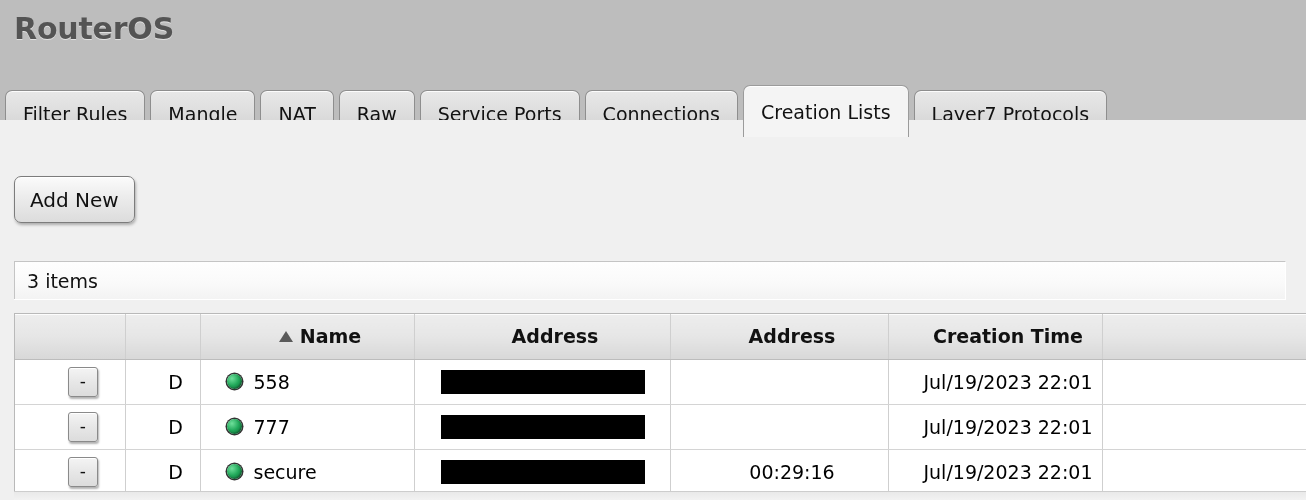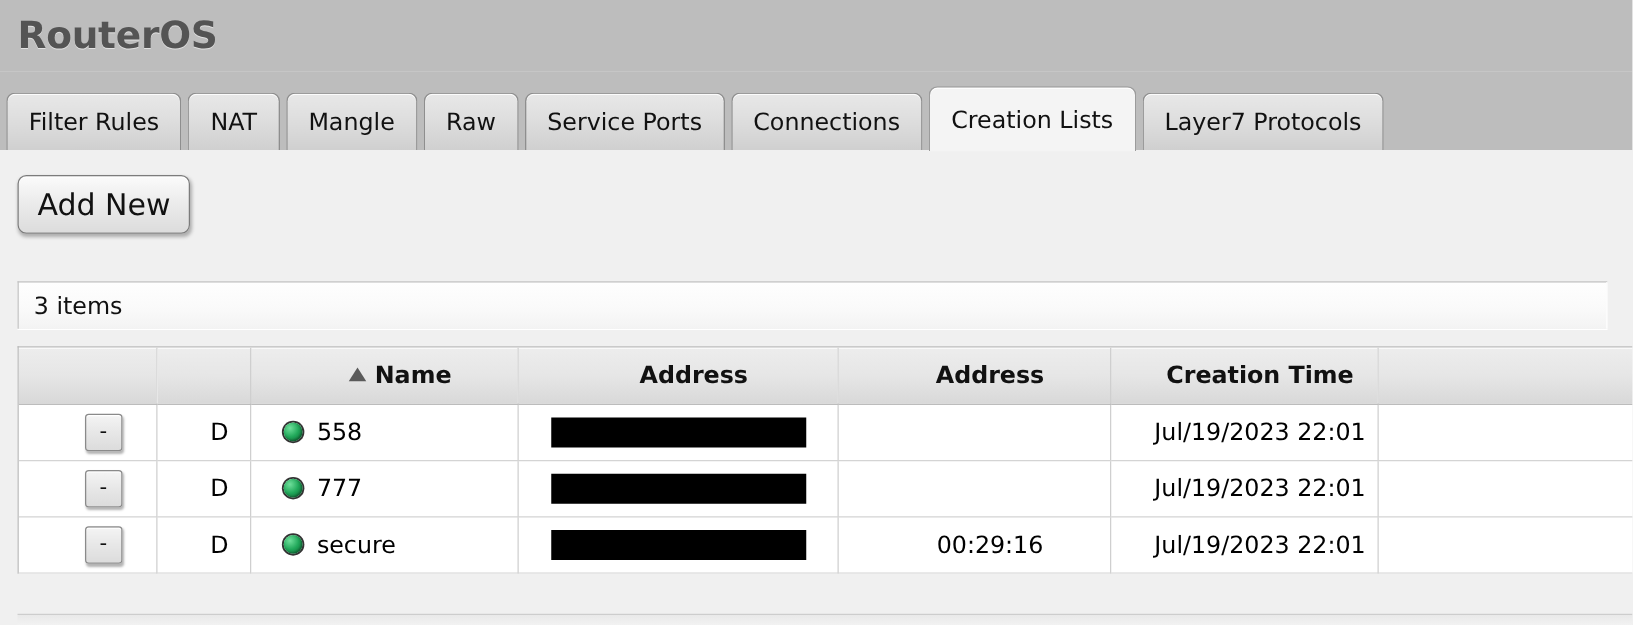--- a/index.html
+++ b/index.html
@@ -59,21 +59,21 @@
     font-size: 19px;
     color: #111;
     box-sizing: border-box;
     border: 1px solid #8e8e8e;
     border-bottom: none;
     border-radius: 7px 7px 0 0;
     background: linear-gradient(to bottom, #e8e8e8 0%, #dedede 45%, #cfcfcf 100%);
     box-shadow: inset 0 1px 0 rgba(255,255,255,0.85);
     white-space: nowrap;
     position: relative;
-    top: 1px;
+    top: 17px;
   }
   .tab.active {
     background: #f4f4f4;
     border-color: #9b9b9b;
     box-shadow: inset 0 1px 0 rgba(255,255,255,1);
     height: 52px;
     z-index: 3;
   }
 
   
@@ -86,27 +86,28 @@
 
   .toolbar {
     padding: 20px 0 0 14px;
   }
   .btn {
     display: inline-flex;
     align-items: center;
     justify-content: center;
     height: 45px;
     padding: 0 15px;
-    font-size: 24px;
+    font-size: 20px;
     color: #111;
     border: 1px solid #7c7c7c;
     border-radius: 7px;
     background: linear-gradient(to bottom, #fbfbfb 0%, #ececec 45%, #dcdcdc 100%);
     box-shadow: 1px 2px 3px rgba(0,0,0,0.28), inset 0 1px 0 #ffffff;
     cursor: default;
+    margin-top: 36px;
   }
 
   
   .itembar {
     margin: 38px 20px 0 14px;
     height: 38px;
     display: flex;
     align-items: center;
     padding-left: 12px;
     box-sizing: border-box;
@@ -228,24 +229,24 @@
 
 <div class="titlebar">
   <span class="brand">RouterOS</span>
 </div>
 
 <div class="tabstrip" id="tabstrip">
     <div class="tab">
       <span>Filter Rules</span>
     </div>
     <div class="tab">
+      <span>Mangle</span>
+    </div>
+    <div class="tab">
       <span>NAT</span>
-    </div>
-    <div class="tab">
-      <span>Mangle</span>
     </div>
     <div class="tab">
       <span>Raw</span>
     </div>
     <div class="tab">
       <span>Service Ports</span>
     </div>
     <div class="tab">
       <span>Connections</span>
     </div>

